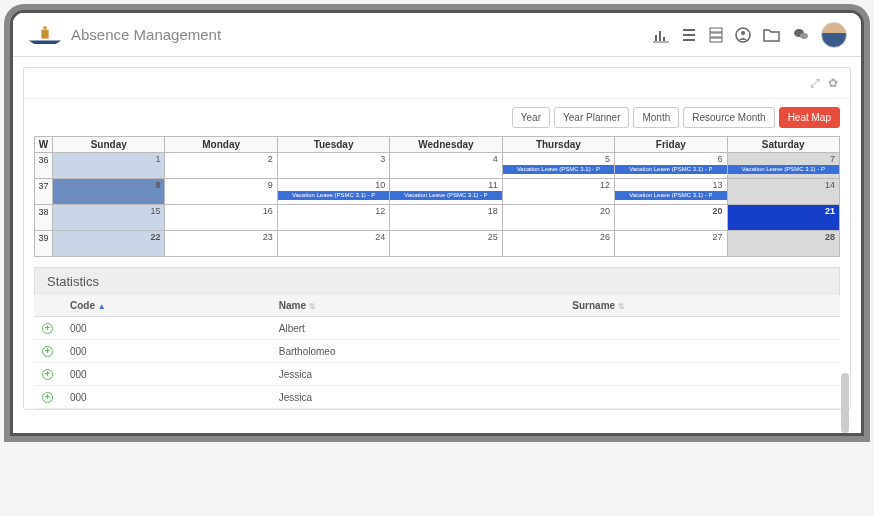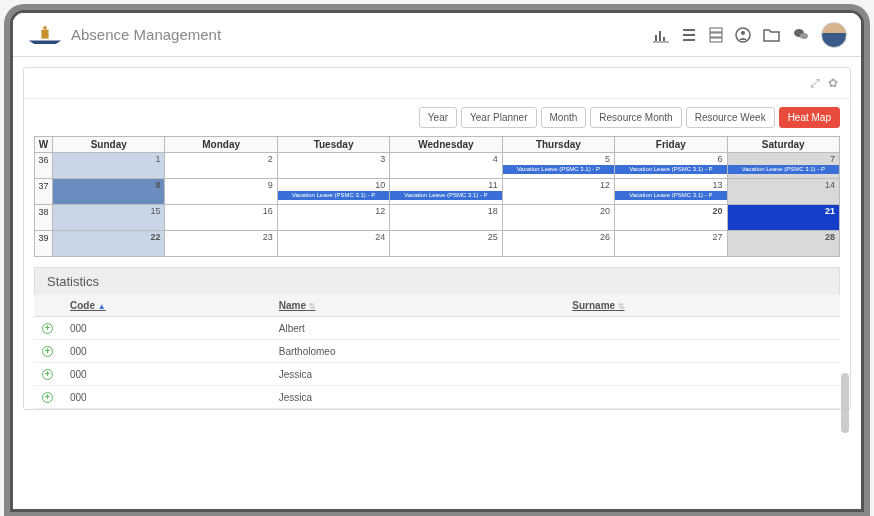--- a/index.html
+++ b/index.html
@@ -14,21 +14,21 @@
 .laptop {
   width: 854px;
   background: #fff;
   border: 3px solid #555;
   border-radius: 14px 14px 0 0;
   overflow: hidden;
   box-shadow: 0 0 0 6px #888;
 }
 .screen {
   width: 100%;
-  height: 496px;
+  height: 420px;
   background: #fff;
   overflow: hidden;
   position: relative;
 }
 
 
 .header {
   display: flex;
   align-items: center;
   padding: 6px 14px;
@@ -191,21 +191,20 @@
   font-size: 10px;
   color: #555;
 }
 .stats th {
   background: #f5f5f5;
   text-align: left;
   padding: 5px 8px;
   font-weight: bold;
   border-bottom: 1px solid #ddd;
   font-size: 10px;
-  text-decoration: underline;
 }
 .stats td {
   padding: 5px 8px;
   border-bottom: 1px solid #eee;
 }
 .plus {
   display: inline-block;
   width: 11px; height: 11px;
   border: 1.5px solid #5cb85c;
   border-radius: 50%;
@@ -276,21 +275,20 @@
     <div class="panel-actions">
       <span>⤢</span>
       <span>✿</span>
     </div>
   </div>
   <div class="view-btns" id="view-btns">
           <button class="view-btn">Year</button>
           <button class="view-btn">Year Planner</button>
           <button class="view-btn">Month</button>
           <button class="view-btn">Resource Month</button>
-          <button class="view-btn">Resource Week</button>
           <button class="view-btn active">Heat Map</button>
         </div>
   <table class="cal">
     <thead>
             <tr id="cal-head">
               <th>W</th>
               <th>Sunday</th>
               <th>Monday</th>
               <th>Tuesday</th>
               <th>Wednesday</th>

